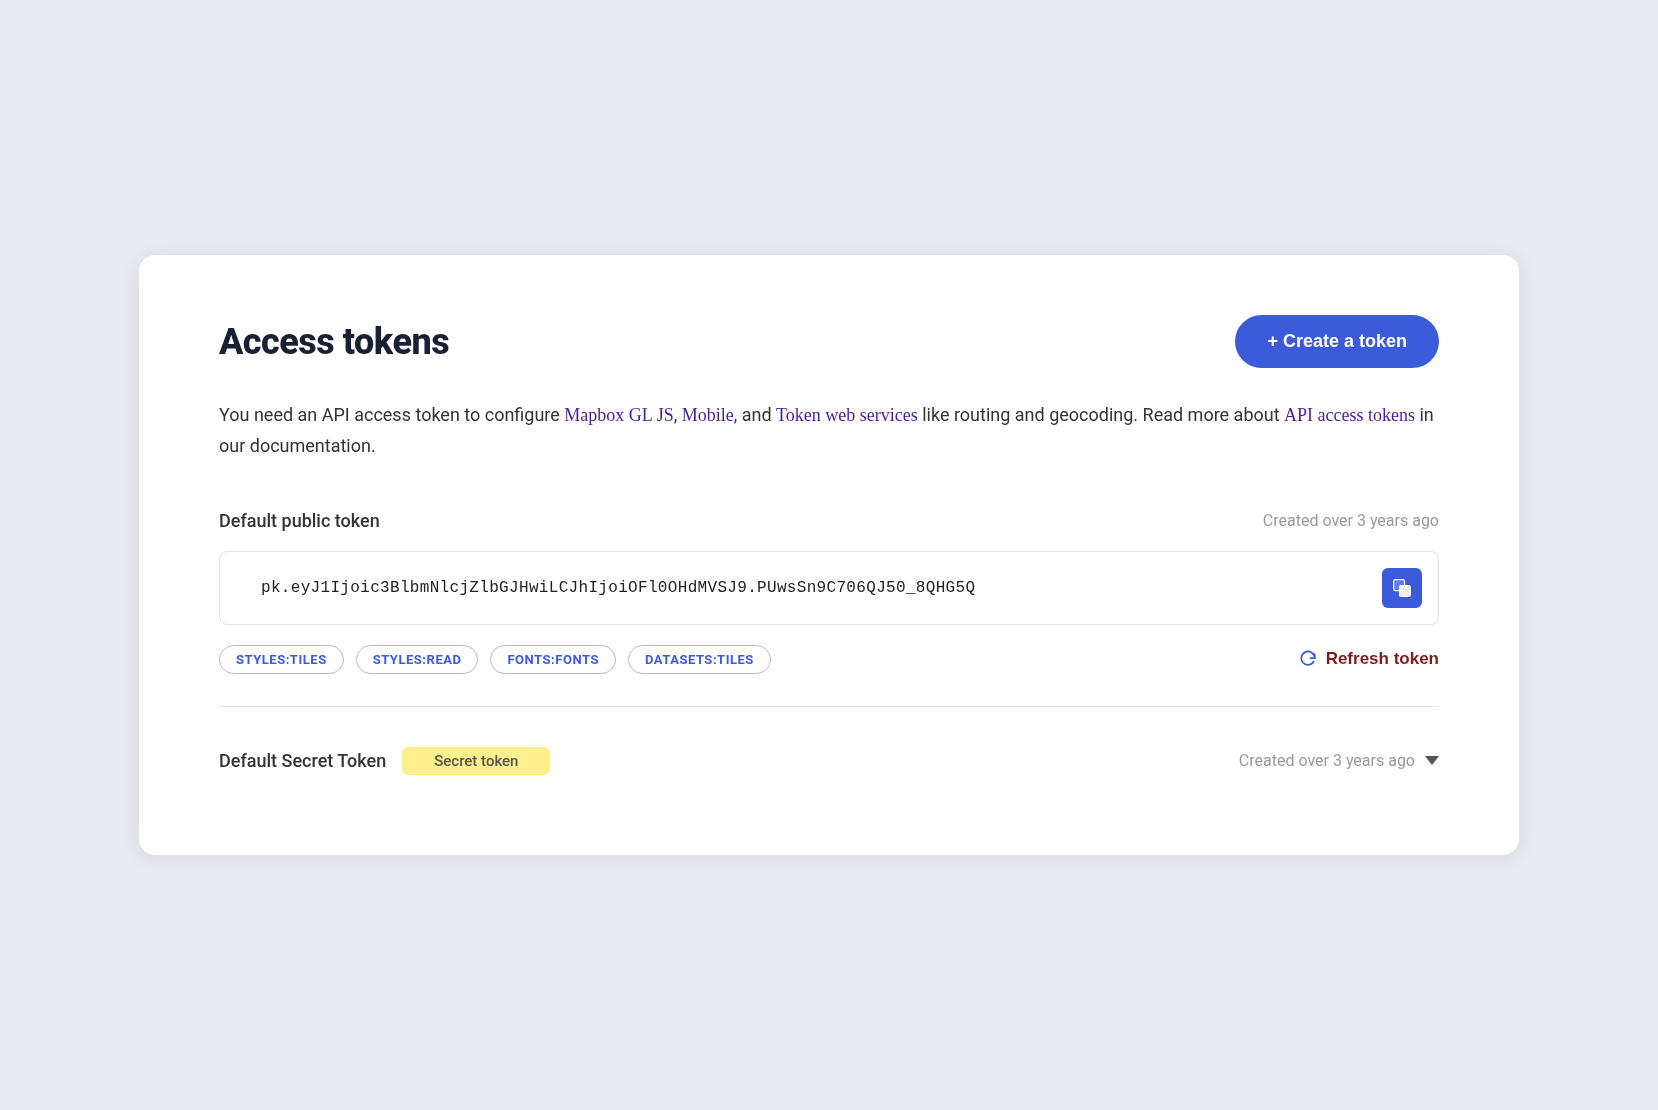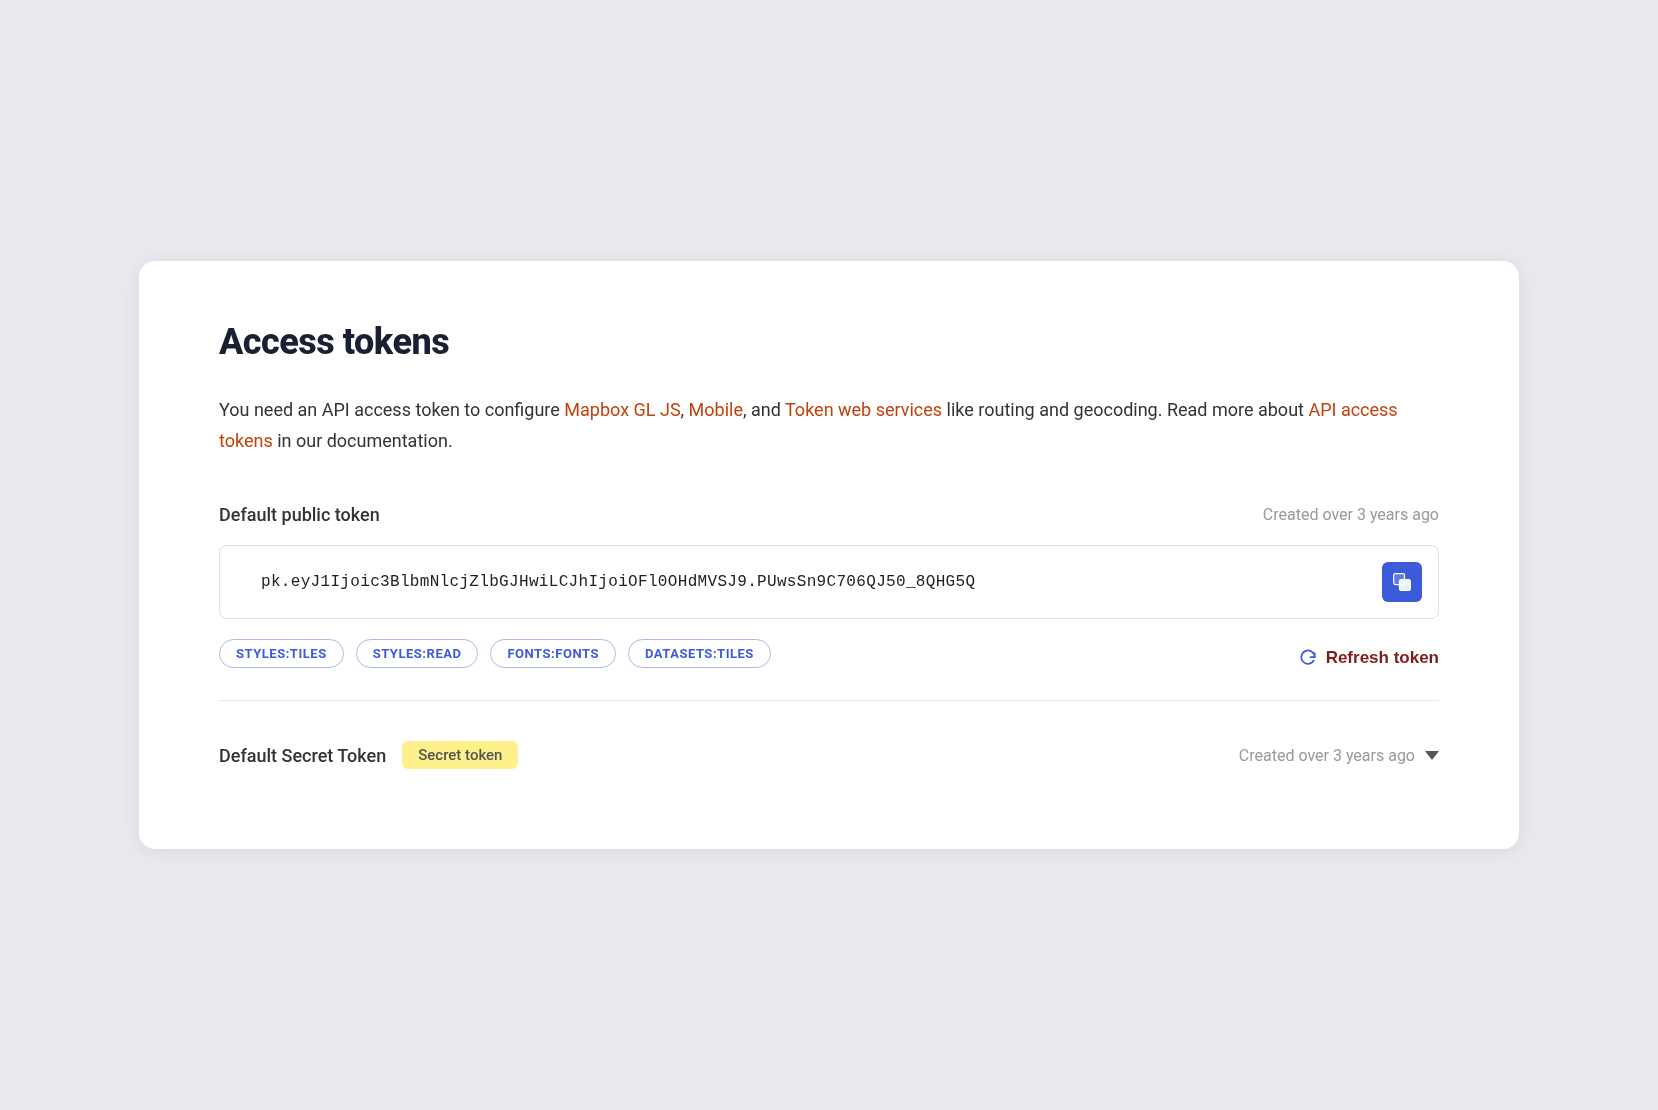--- a/index.html
+++ b/index.html
@@ -56,22 +56,23 @@
     }
 
     .description {
       font-size: 18px;
       color: #333;
       line-height: 1.7;
       margin-bottom: 48px;
     }
 
     .description a {
-      color: #c2410c;
+      color: #4c1d95;
       text-decoration: none;
+      font-family: Liberation Serif, serif;
     }
 
     .section-header {
       display: flex;
       justify-content: space-between;
       align-items: center;
       margin-bottom: 20px;
     }
 
     .token-name {
@@ -122,21 +123,21 @@
     }
 
     .copy-icon {
       width: 20px;
       height: 20px;
       fill: white;
     }
 
     .scopes-row {
       display: flex;
-      align-items: flex-end;
+      align-items: center;
       justify-content: space-between;
       margin-bottom: 32px;
     }
 
     .scopes-list {
       display: flex;
       gap: 12px;
       flex-wrap: wrap;
     }
 
@@ -187,21 +188,21 @@
     .secret-section-left {
       display: flex;
       align-items: center;
       gap: 16px;
     }
 
     .secret-badge {
       background-color: #fef08a;
       color: #555;
       border-radius: 6px;
-      padding: 5px 16px;
+      padding: 5px 32px;
       font-size: 15px;
       font-weight: 500;
     }
 
     .secret-created {
       display: flex;
       align-items: center;
       gap: 10px;
       font-size: 16px;
       color: #999;
@@ -217,20 +218,21 @@
       cursor: pointer;
     }
   </style>
 </head>
 <body>
 
 <div class="card">
 
   <div class="header-row">
     <h1 class="page-title">Access tokens</h1>
+    <button class="create-token-btn">+ Create a token</button>
   </div>
 
   <p class="description">
     You need an API access token to configure 
     <a href="#">Mapbox GL JS</a>,
     <a href="#">Mobile</a>, and 
     <a href="#">Token web services</a> like
     routing and geocoding. Read more about 
     <a href="#">API access tokens</a> in our documentation.
   </p>

